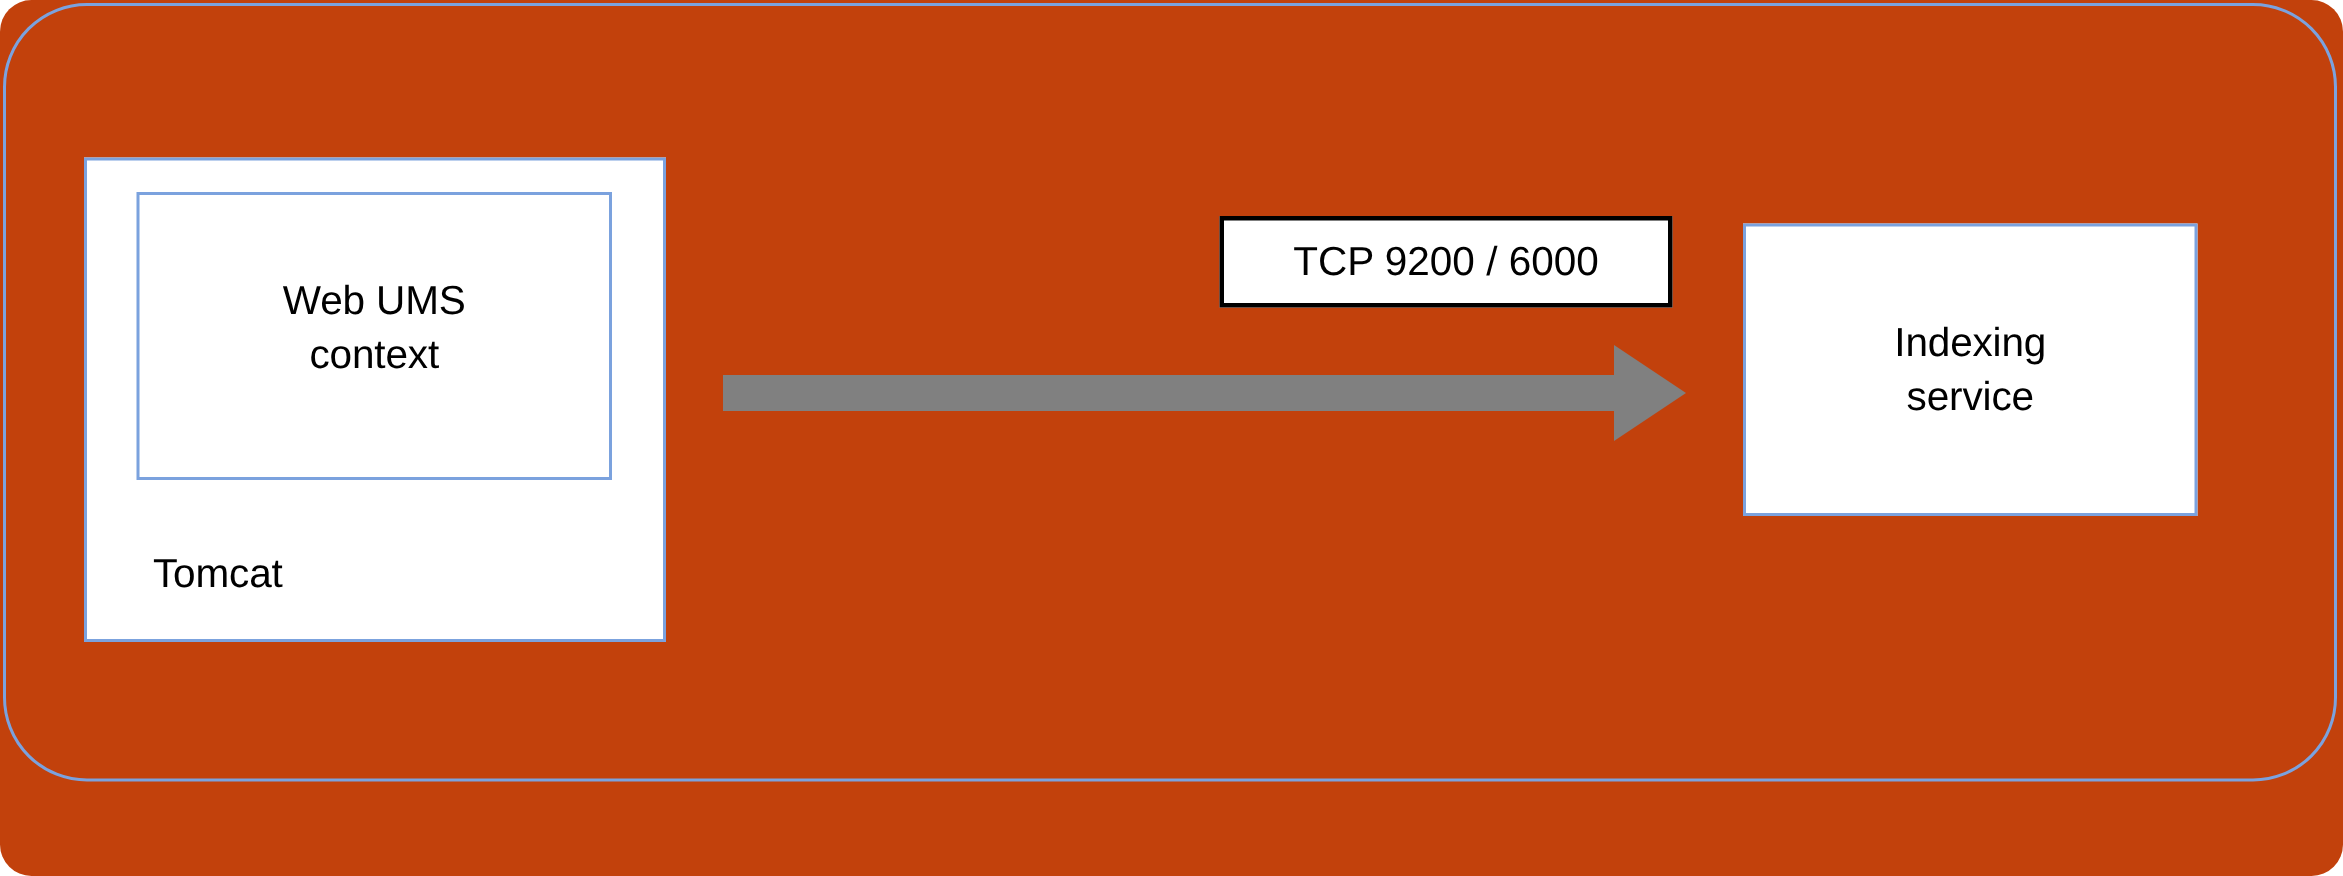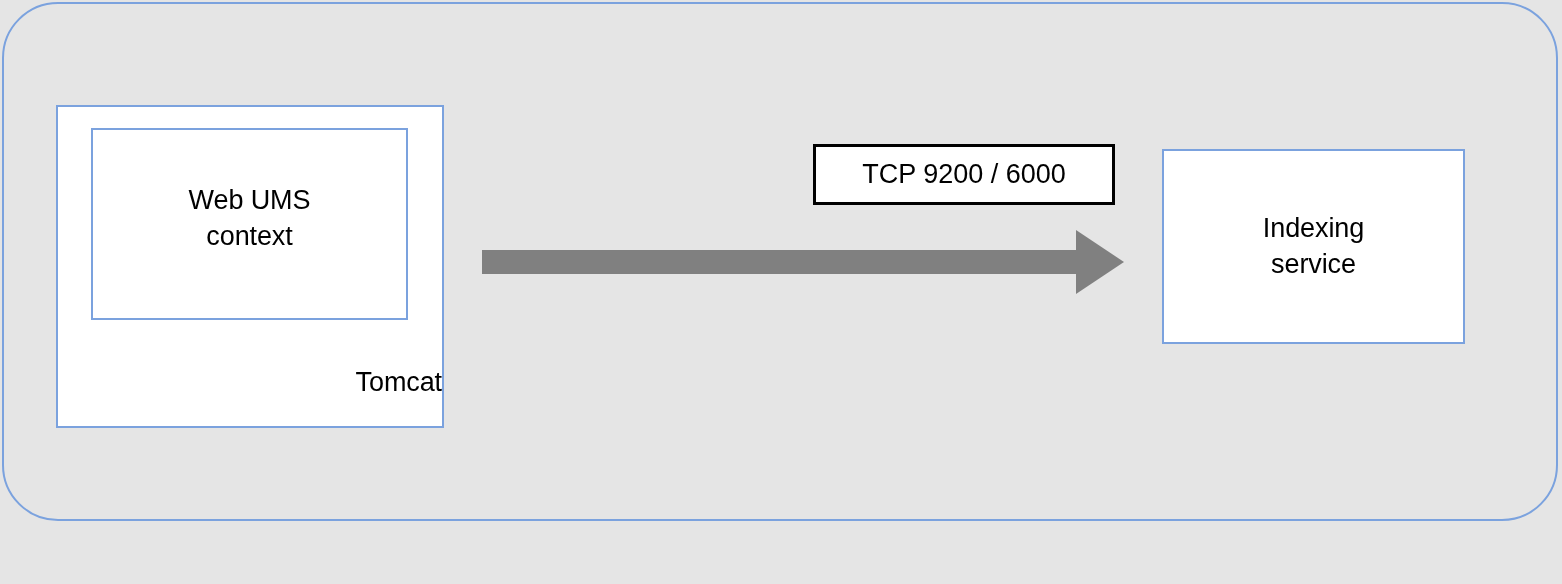--- a/index.html
+++ b/index.html
@@ -9,22 +9,23 @@
     background: #ffffff;
   }
   body {
     font-family: "Liberation Sans", sans-serif;
   }
 
   #diagram-canvas {
     position: relative;
     width: 1562px;
     height: 584px;
-    background: #e5e5e5;
+    background: #c2410c;
     overflow: hidden;
+    border-radius: 21px;
   }
 
   
   .server-boundary {
     position: absolute;
     left: 2px;
     top: 2px;
     width: 1556px;
     height: 519px;
     box-sizing: border-box;
@@ -59,21 +60,22 @@
     top: 105px;
     width: 388px;
     height: 323px;
     display: block;
   }
   .tomcat-label {
     position: absolute;
     left: 0;
     right: 0;
     top: 258px;
-    text-align: right;
+    text-align: left;
+    padding-left: 44px;
   }
 
   
   .webums-box {
     left: 33px;
     top: 21px;
     width: 317px;
     height: 192px;
   }
   .webums-label {

